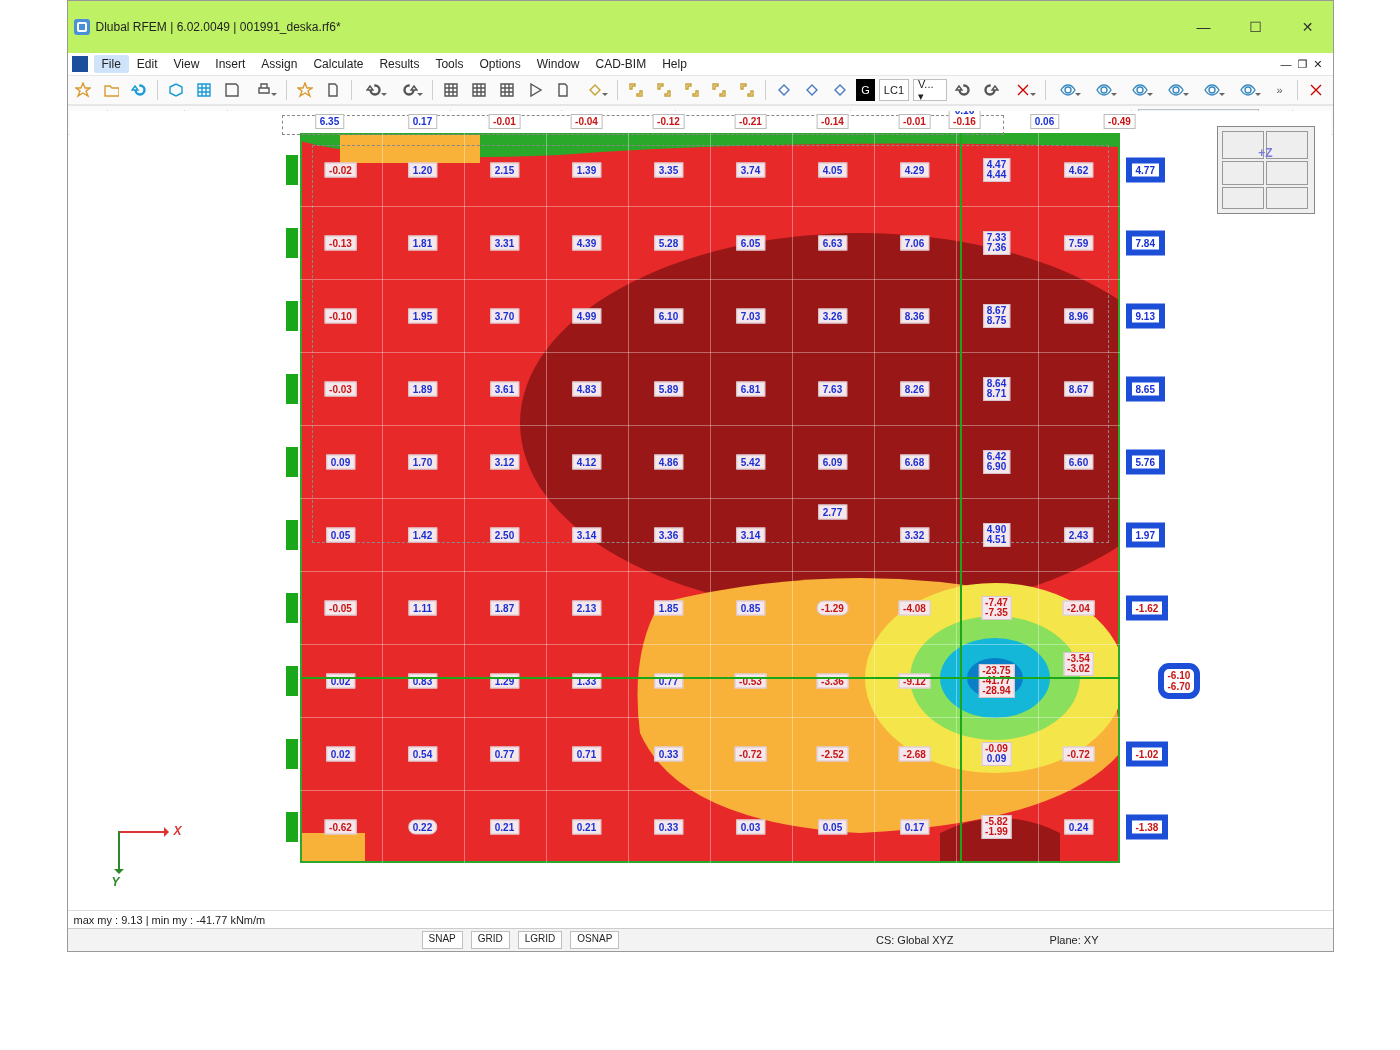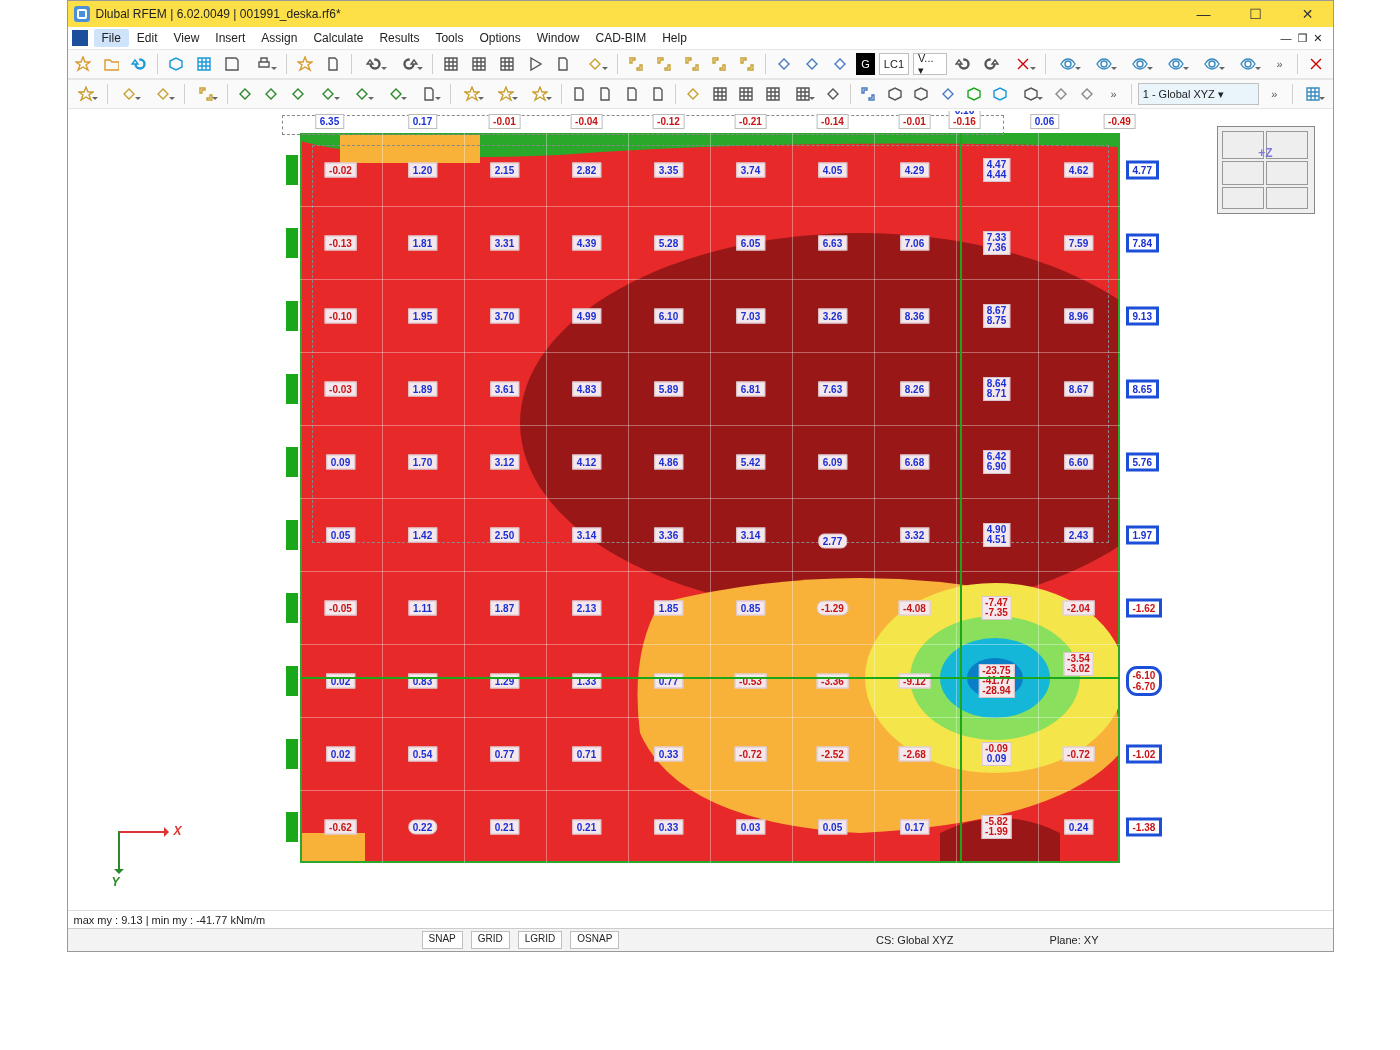--- a/index.html
+++ b/index.html
@@ -1,17 +1,17 @@
 <!DOCTYPE html>
 <html><head>
 <meta charset="utf-8">
 <style>
   html,body{margin:0;padding:0;font-family:"Segoe UI",Tahoma,sans-serif;font-size:12px;color:#222;background:#fff;overflow:hidden}
   .win{width:1265px;height:950px;border:1px solid #999;background:#fff;position:relative;margin:0 auto}
-  .titlebar{height:26px;line-height:26px;padding:0 6px;background:#fde047;display:flex;align-items:center;font-size:12px}
+  .titlebar{height:26px;line-height:26px;padding:13px 6px;background:#bef264;display:flex;align-items:center;font-size:12px}
   .titlebar .icon{width:16px;height:16px;margin-right:6px;background:#4a90d9;border-radius:3px;position:relative}
   .titlebar .icon::after{content:"";position:absolute;inset:3px;border:2px solid #fff;border-radius:2px}
   .winbtns{margin-left:auto;display:flex;gap:14px}
   .winbtn{width:38px;text-align:center;font-size:14px;line-height:26px;color:#333}
   .menubar{height:22px;background:#fff;display:flex;align-items:center;padding:0 4px;font-size:12px}
   .mb-icon{width:16px;height:16px;background:#1b4f9c;margin-right:6px}
   .menu{padding:2px 8px;border-radius:2px}
   .menu:first-of-type{background:#cfe4fb}
   .mb-right{margin-left:auto;display:flex;gap:6px;align-items:center;padding-right:6px}
   .toolbar{height:28px;background:#fafafa;border-top:1px solid #e6e6e6;border-bottom:1px solid #e6e6e6;display:flex;align-items:center;padding:0 4px;gap:4px;font-size:11px}
@@ -27,21 +27,21 @@
   .grid-outer{position:absolute;inset:0;border:2px solid #2aa82a}
   .grid-line{position:absolute;background:rgba(255,255,255,0.35)}
   .grid-line.v{top:0;bottom:0;width:1px}
   .grid-line.h{left:0;right:0;height:1px}
   .dash-box{position:absolute;border:1px dashed #888}
   .support{position:absolute;width:12px;height:30px;background:#1aa81a;left:-14px}
   .val{position:absolute;transform:translate(-50%,-50%);font-size:10px;font-weight:600;padding:1px 4px;background:#f5e8ec;border:1px solid #d8c4cc;white-space:nowrap;line-height:11px;text-align:center}
   .val.blue{color:#1a2fd6}
   .val.red{color:#c81414}
   .val.top{background:#fff;border:1px solid #bbb;transform:translate(-50%,-100%)}
-  .val.right{background:#fff;border:3px solid #1d4ed8;transform:translate(0,-50%)}
+  .val.right{background:#fff;border:6px solid #1d4ed8;transform:translate(0,-50%)}
   .val.st{line-height:10px;padding:1px 3px}
   .navcube{position:absolute;right:18px;top:125px;width:96px;height:86px;border:1px solid #888;background:#efefef}
   .navcube .cell{position:absolute;border:1px solid #999;background:#eee}
   .navcube .z{position:absolute;left:50%;top:30%;transform:translate(-50%,-50%);color:#7a7ae0;font-weight:700}
   .axis{position:absolute;left:30px;bottom:70px;width:80px;height:60px}
   .axis .x{position:absolute;left:20px;top:10px;width:50px;height:2px;background:#d33}
   .axis .x::after{content:"";position:absolute;right:-6px;top:-4px;border:5px solid transparent;border-left-color:#d33}
   .axis .y{position:absolute;left:20px;top:10px;width:2px;height:42px;background:#2a8a2a}
   .axis .y::after{content:"";position:absolute;left:-4px;bottom:-6px;border:5px solid transparent;border-top-color:#2a8a2a}
   .axis .lx{position:absolute;left:76px;top:3px;color:#d33;font-style:italic;font-weight:bold}
@@ -497,21 +497,21 @@
           <div class="support" style="top: 386.5px;"></div>
           <div class="support" style="top: 459.5px;"></div>
           <div class="support" style="top: 532.5px;"></div>
           <div class="support" style="top: 605.5px;"></div>
           <div class="support" style="top: 678.5px;"></div>
         </div>
       <div id="cells">
           <div class="val red" style="left: 41px; top: 36.5px;">-0.02</div>
           <div class="val blue" style="left: 123px; top: 36.5px;">1.20</div>
           <div class="val blue" style="left: 205px; top: 36.5px;">2.15</div>
-          <div class="val blue" style="left: 287px; top: 36.5px;">2.82</div>
+          <div class="val blue" style="left: 287px; top: 36.5px;">1.39</div>
           <div class="val blue" style="left: 369px; top: 36.5px;">3.35</div>
           <div class="val blue" style="left: 451px; top: 36.5px;">3.74</div>
           <div class="val blue" style="left: 533px; top: 36.5px;">4.05</div>
           <div class="val blue" style="left: 615px; top: 36.5px;">4.29</div>
           <div class="val blue st" style="left: 697px; top: 36.5px;">4.47<br>4.44</div>
           <div class="val blue" style="left: 779px; top: 36.5px;">4.62</div>
           <div class="val red" style="left: 41px; top: 109.5px;">-0.13</div>
           <div class="val blue" style="left: 123px; top: 109.5px;">1.81</div>
           <div class="val blue" style="left: 205px; top: 109.5px;">3.31</div>
           <div class="val blue" style="left: 287px; top: 109.5px;">4.39</div>
@@ -550,21 +550,21 @@
           <div class="val blue" style="left: 533px; top: 328.5px;">6.09</div>
           <div class="val blue" style="left: 615px; top: 328.5px;">6.68</div>
           <div class="val blue st" style="left: 697px; top: 328.5px;">6.42<br>6.90</div>
           <div class="val blue" style="left: 779px; top: 328.5px;">6.60</div>
           <div class="val blue" style="left: 41px; top: 401.5px;">0.05</div>
           <div class="val blue" style="left: 123px; top: 401.5px;">1.42</div>
           <div class="val blue" style="left: 205px; top: 401.5px;">2.50</div>
           <div class="val blue" style="left: 287px; top: 401.5px;">3.14</div>
           <div class="val blue" style="left: 369px; top: 401.5px;">3.36</div>
           <div class="val blue" style="left: 451px; top: 401.5px;">3.14</div>
-          <div class="val blue" style="left: 533px; top: 408px; border-radius: 6px;">2.77</div>
+          <div class="val blue" style="left: 533px; top: 379px;">2.77</div>
           <div class="val blue" style="left: 615px; top: 401.5px;">3.32</div>
           <div class="val blue st" style="left: 697px; top: 401.5px;">4.90<br>4.51</div>
           <div class="val blue" style="left: 779px; top: 401.5px;">2.43</div>
           <div class="val red" style="left: 41px; top: 474.5px;">-0.05</div>
           <div class="val blue" style="left: 123px; top: 474.5px;">1.11</div>
           <div class="val blue" style="left: 205px; top: 474.5px;">1.87</div>
           <div class="val blue" style="left: 287px; top: 474.5px;">2.13</div>
           <div class="val blue" style="left: 369px; top: 474.5px;">1.85</div>
           <div class="val blue" style="left: 451px; top: 474.5px;">0.85</div>
           <div class="val red" style="left: 533px; top: 474.5px; border-radius: 7px;">-1.29</div>
@@ -620,21 +620,21 @@
         <div class="val top red" style="left: 1050px; top: 18px;">-0.49</div>
       </div>
     <div id="rightlabels">
         <div class="val right blue" style="left: 1056px; top: 58.5px;">4.77</div>
         <div class="val right blue" style="left: 1056px; top: 131.5px;">7.84</div>
         <div class="val right blue" style="left: 1056px; top: 204.5px;">9.13</div>
         <div class="val right blue" style="left: 1056px; top: 277.5px;">8.65</div>
         <div class="val right blue" style="left: 1056px; top: 350.5px;">5.76</div>
         <div class="val right blue" style="left: 1056px; top: 423.5px;">1.97</div>
         <div class="val right red" style="left: 1056px; top: 496.5px;">-1.62</div>
-        <div class="val right red" style="left: 1056px; top: 569.5px; border-radius: 11px;">-6.10<br>-6.70</div>
+        <div class="val right red" style="left: 1088px; top: 569.5px; border-radius: 11px;">-6.10<br>-6.70</div>
         <div class="val right red" style="left: 1056px; top: 642.5px;">-1.02</div>
         <div class="val right red" style="left: 1056px; top: 715.5px;">-1.38</div>
       </div>
   </div>
 
   <div class="navcube">
     <div class="cell" style="left:4px;top:4px;width:40px;height:26px"></div>
     <div class="cell" style="left:48px;top:4px;width:40px;height:26px"></div>
     <div class="cell" style="left:4px;top:34px;width:40px;height:22px"></div>
     <div class="cell" style="left:48px;top:34px;width:40px;height:22px"></div>

